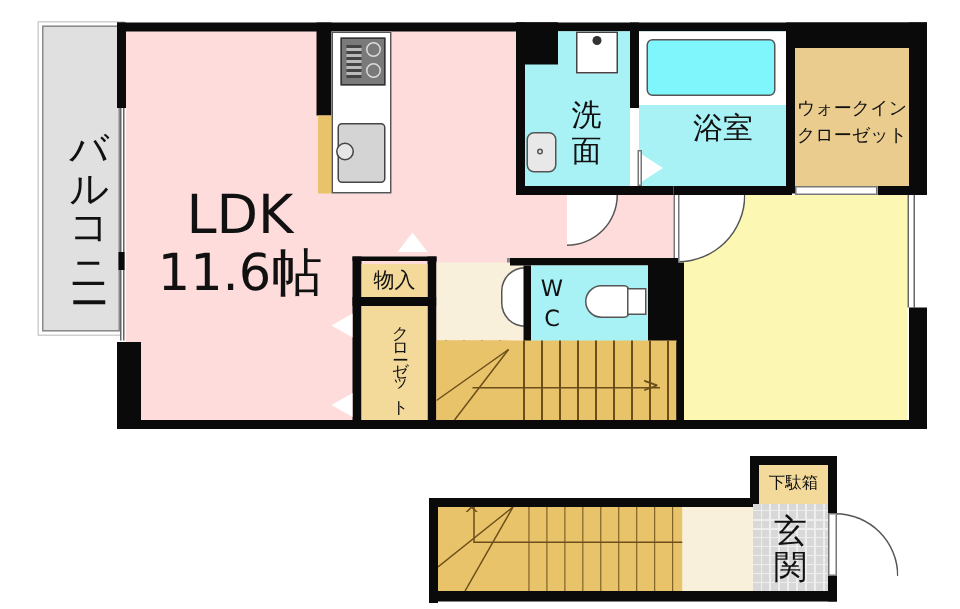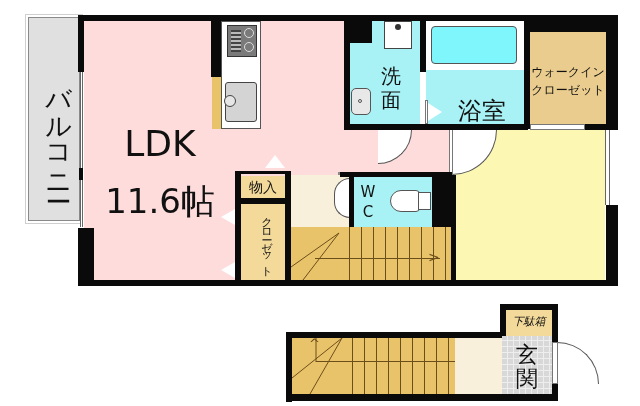--- a/index.html
+++ b/index.html
@@ -55,21 +55,21 @@
   </div>
   <div class="lbl" style="left:376px;top:66px;width:30px;font-size:20px;">洗</div>
   <div class="lbl" style="left:376px;top:90px;width:30px;font-size:20px;">面</div>
   <div class="wall" style="left:344px;top:124px;width:105px;height:6px;"></div>
   <div class="wall" style="left:420px;top:15px;width:6px;height:57px;"></div>
   <div class="abs" style="left:378px;top:130px;width:34px;height:34px;border:1px solid #555;border-top:none;border-left:none;border-radius:0 0 34px 0;background:#fff;"></div>
 
   <div class="abs" style="left:426px;top:21px;width:100px;height:103px;background:#a8f2f6;"></div>
   <div class="abs" style="left:426px;top:21px;width:100px;height:49px;background:#fff;"></div>
   <div class="abs" style="left:431px;top:26px;width:86px;height:38px;background:#7ef6fc;border:1px solid #555;border-radius:4px;"></div>
-  <div class="lbl" style="left:452px;top:99px;width:60px;font-size:24px;text-align:center;">浴室</div>
+  <div class="lbl" style="left:452px;top:75px;width:60px;font-size:20px;text-align:center;">浴室</div>
   <div class="abs" style="left:425px;top:100px;width:3px;height:24px;background:#fff;border:1px solid #777;"></div>
   <div class="tri" style="left:428px;top:103px;border-top:9px solid transparent;border-bottom:9px solid transparent;border-left:14px solid #fff;"></div>
 
   <div class="wall" style="left:524px;top:15px;width:6px;height:114px;"></div>
   <div class="abs" style="left:530px;top:32px;width:76px;height:92px;background:#e9cc8e;"></div>
   <div class="wall" style="left:530px;top:15px;width:88px;height:17px;"></div>
   <div class="wall" style="left:606px;top:15px;width:12px;height:114px;"></div>
   <div class="lbl" style="left:530px;top:66px;width:76px;font-size:12px;">ウォークイン</div>
   <div class="lbl" style="left:530px;top:84px;width:76px;font-size:12px;">クローゼット</div>
   <div class="wall" style="left:449px;top:124px;width:79px;height:6px;"></div>
@@ -78,21 +78,21 @@
   <div class="tri" style="left:554px;top:130px;border-left:10px solid transparent;border-right:10px solid transparent;border-top:14px solid #fff;"></div>
 
   <div class="abs" style="left:455px;top:130px;width:150px;height:150px;background:#fdf7b4;"></div>
   <div class="abs" style="left:605px;top:130px;width:5px;height:75px;background:#fff;border-left:1px solid #666;border-right:1px solid #666;"></div>
   <div class="wall" style="left:606px;top:205px;width:12px;height:81px;"></div>
   <div class="abs" style="left:452px;top:130px;width:45px;height:45px;border:1px solid #555;border-top:none;border-left:none;border-radius:0 0 45px 0;background:#fff;"></div>
   <div class="abs" style="left:449px;top:130px;width:4px;height:45px;background:#fff;border-left:1px solid #777;border-right:1px solid #777;"></div>
   <div class="wall" style="left:449px;top:175px;width:7px;height:108px;"></div>
 
   <div class="lbl" style="left:105px;top:126px;width:110px;font-size:36px;">LDK</div>
-  <div class="lbl" style="left:95px;top:184px;width:130px;font-size:34px;">11.6帖</div>
+  <div class="lbl" style="left:95px;top:165px;width:130px;font-size:34px;">11.6帖</div>
 
   <div class="tri" style="left:265px;top:155px;border-left:10px solid transparent;border-right:10px solid transparent;border-bottom:13px solid #fff;"></div>
   <div class="wall" style="left:235px;top:171px;width:6px;height:115px;"></div>
   <div class="wall" style="left:285px;top:171px;width:6px;height:115px;"></div>
   <div class="wall" style="left:235px;top:171px;width:56px;height:3px;"></div>
   <div class="abs" style="left:241px;top:176px;width:44px;height:22px;background:#f3d99a;"></div>
   <div class="lbl" style="left:241px;top:180px;width:44px;font-size:14px;">物入</div>
   <div class="wall" style="left:235px;top:198px;width:56px;height:6px;"></div>
   <div class="abs" style="left:241px;top:204px;width:44px;height:76px;background:#f3d99a;"></div>
   <div class="lbl vert" style="left:254px;top:209px;width:18px;font-size:11px;">クローゼット</div>
@@ -140,21 +140,21 @@
   <svg class="abs" style="left:292px;top:38px;" width="60" height="56">
     <line x1="0" y1="40" x2="50" y2="0" stroke="#6b4e1a" stroke-width="1"></line>
     <line x1="18" y1="56" x2="50" y2="0" stroke="#6b4e1a" stroke-width="1"></line>
     <line x1="24" y1="0" x2="24" y2="24" stroke="#6b4e1a" stroke-width="1"></line>
   </svg>
   <div class="lbl" style="left:309px;top:37px;font-size:13px;color:#6b4e1a;">^</div>
 
   <div class="abs" style="left:455px;top:38px;width:47px;height:56px;background:#f8f0da;"></div>
 
   <div class="abs" style="left:506px;top:10px;width:46px;height:26px;background:#f3d99a;"></div>
-  <div class="lbl" style="left:506px;top:16px;width:46px;font-size:11px;font-style:italic;">下駄箱</div>
+  <div class="lbl" style="left:506px;top:16px;width:46px;font-size:11px;">下駄箱</div>
 
   <div class="abs" style="left:502px;top:36px;width:50px;height:58px;background-color:#d8d8d8;background-image:repeating-linear-gradient(0deg,transparent 0 5px,#eee 5px 6px),repeating-linear-gradient(90deg,transparent 0 5px,#eee 5px 6px);"></div>
   <div class="lbl" style="left:512px;top:44px;width:30px;font-size:22px;">玄</div>
   <div class="lbl" style="left:512px;top:68px;width:30px;font-size:22px;">関</div>
 
   <div class="abs" style="left:557px;top:42px;width:42px;height:42px;border:1px solid #555;border-left:none;border-bottom:none;border-radius:0 42px 0 0;background:#fff;"></div>
   <div class="abs" style="left:552px;top:42px;width:6px;height:42px;background:#fff;border:1px solid #777;"></div>
 </div>
 
 </body></html>

